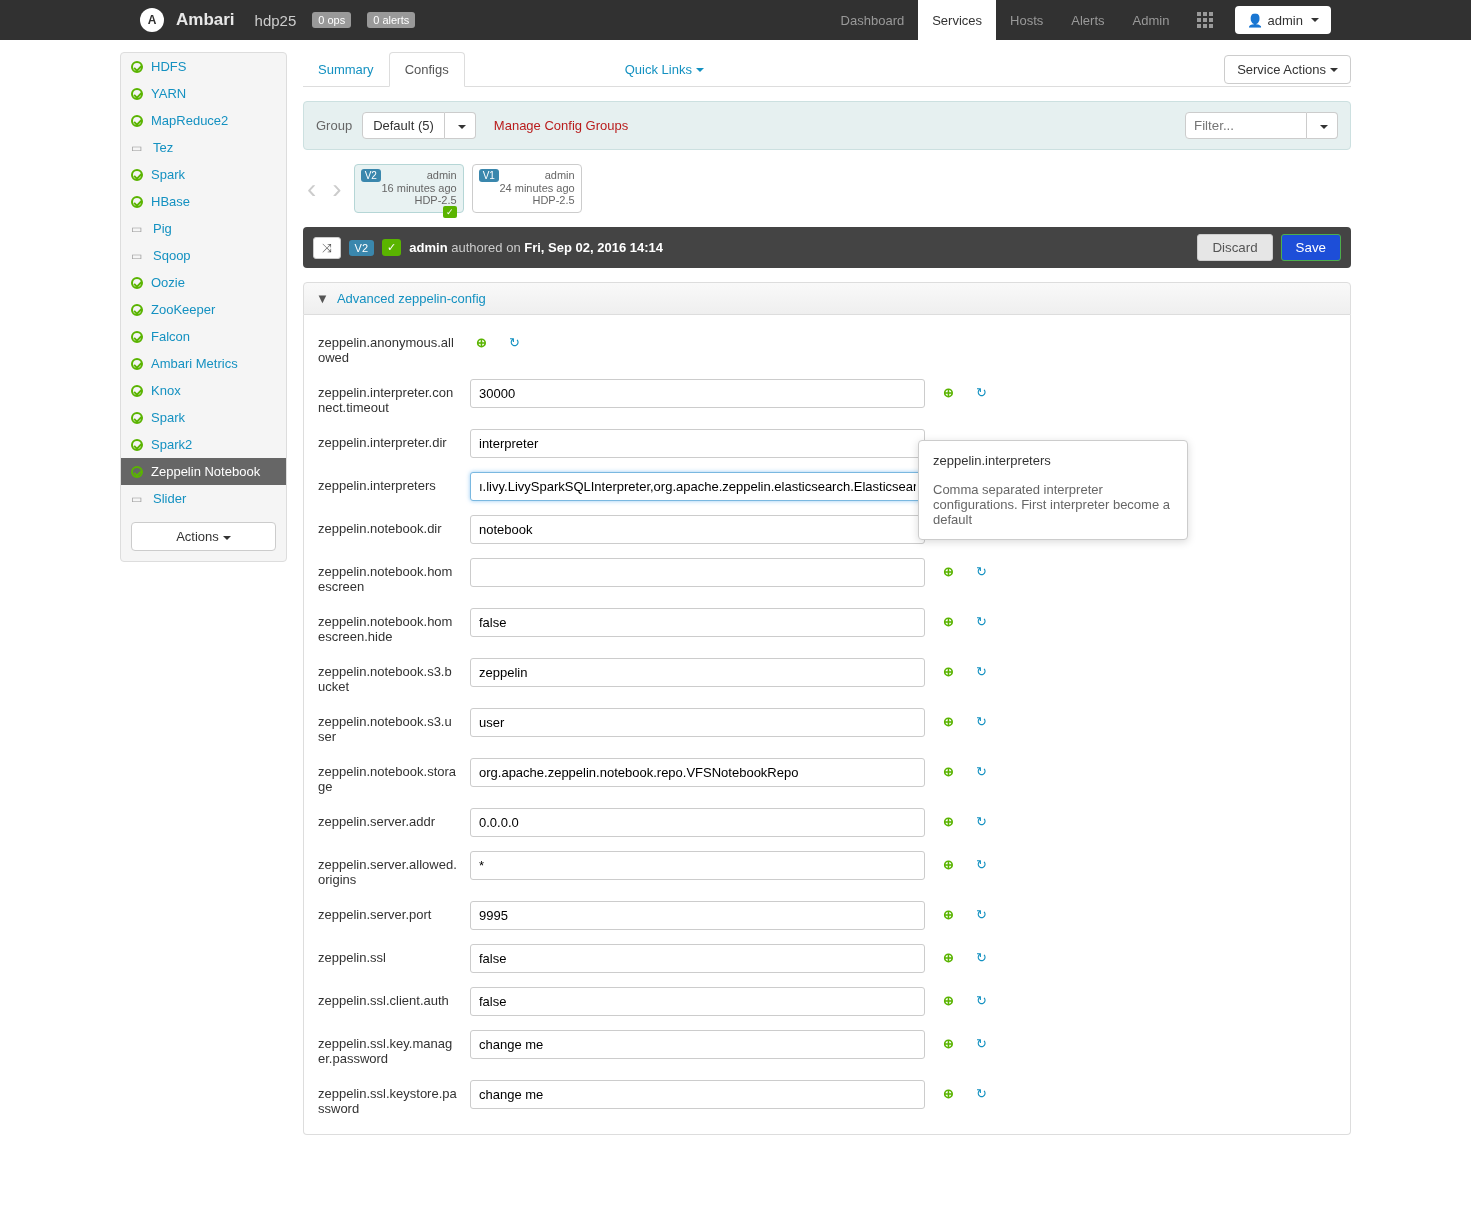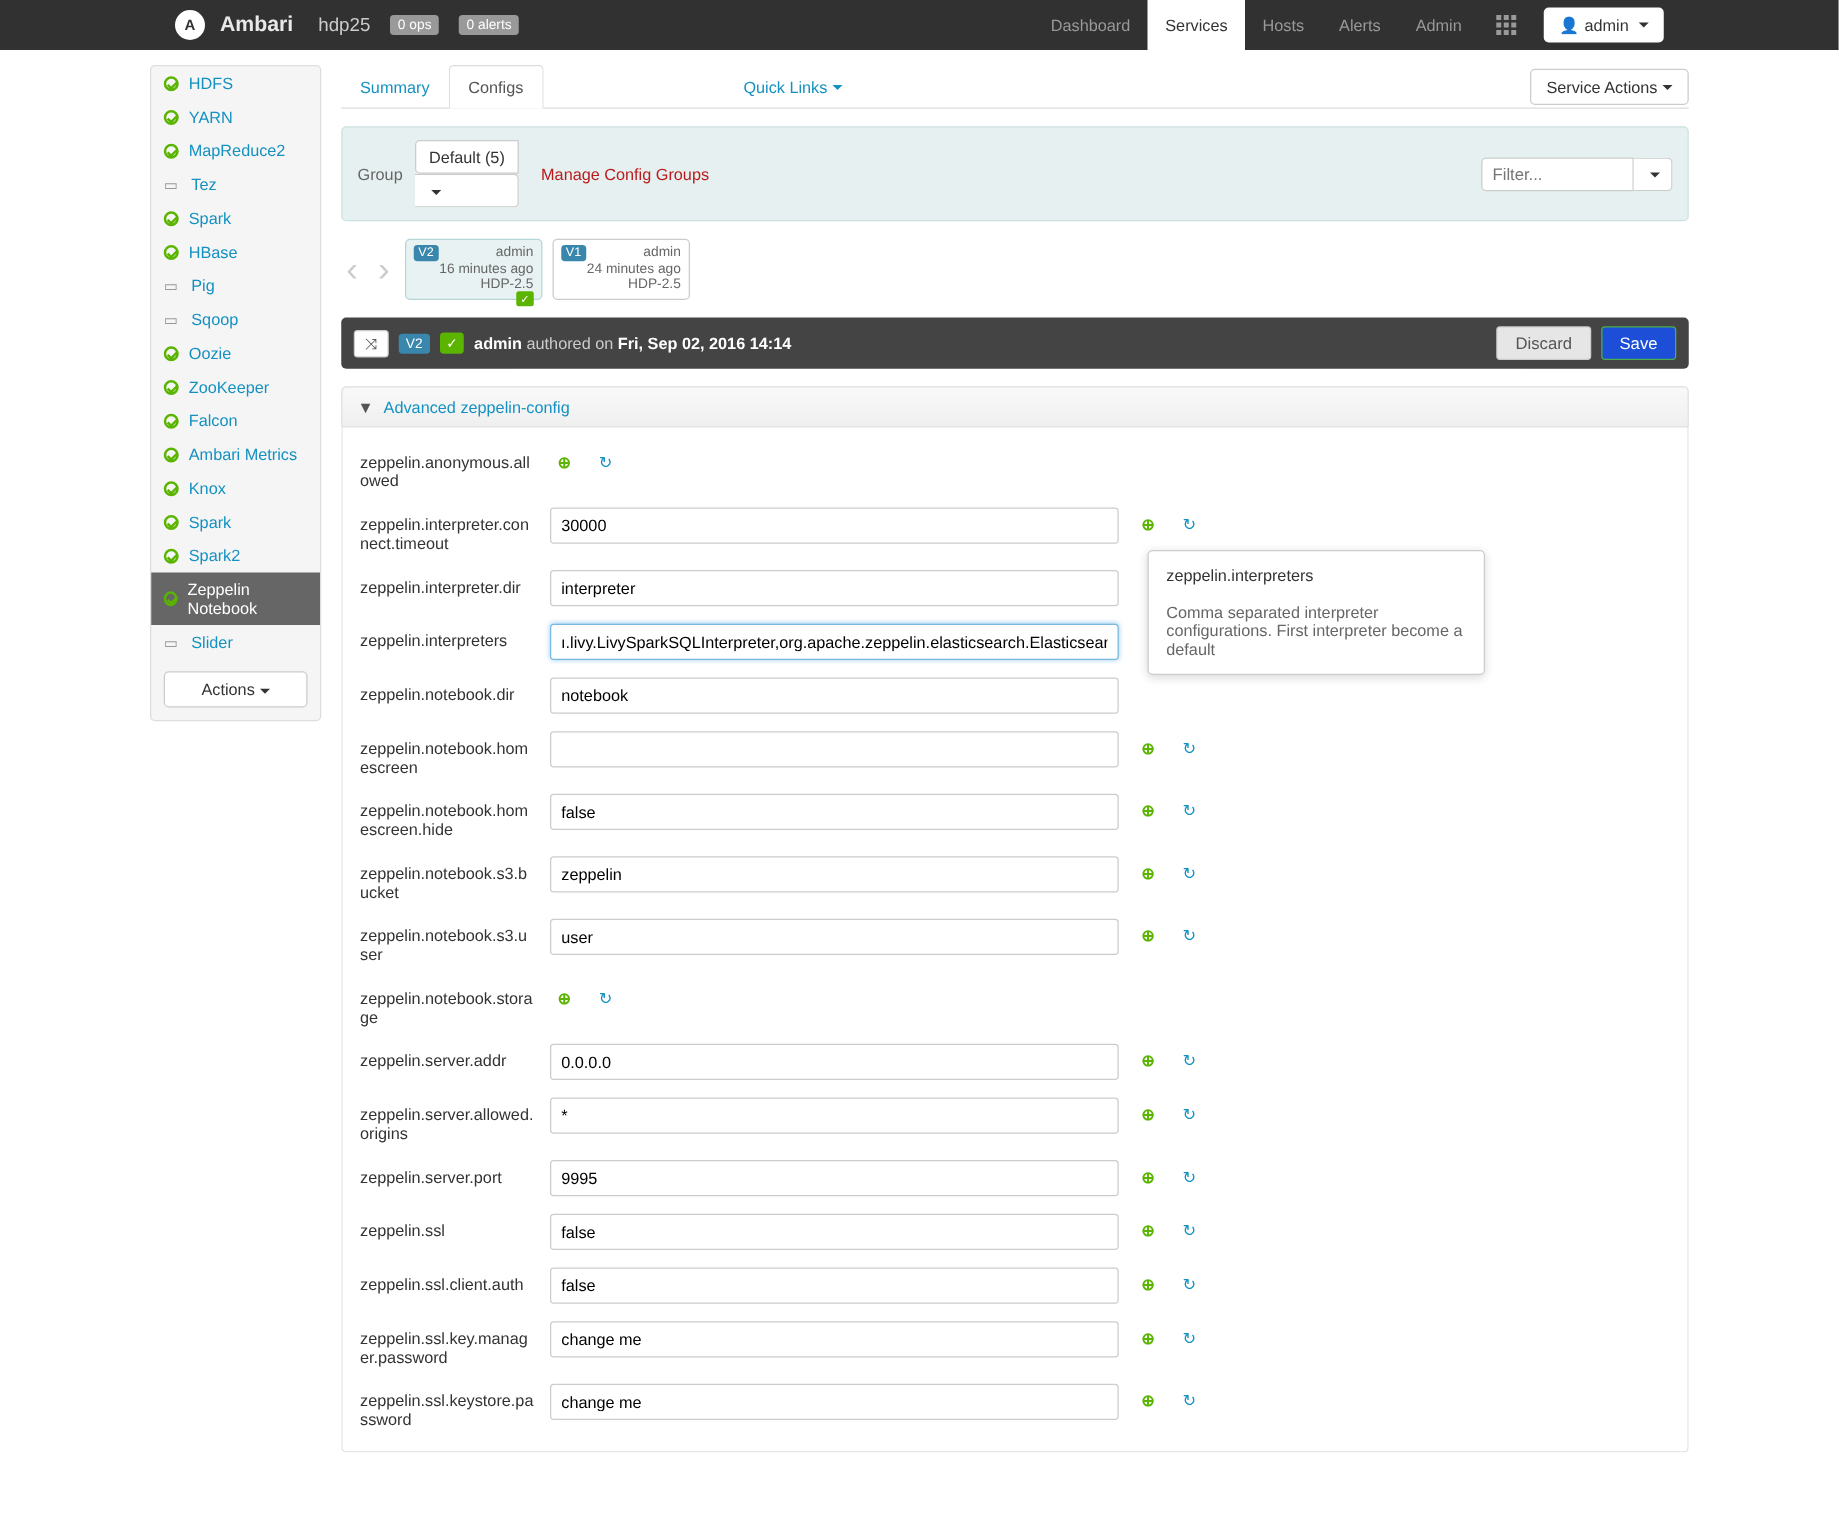--- a/index.html
+++ b/index.html
@@ -10,38 +10,38 @@
 .brand { color: #e8e8e8; font-size: 17px; font-weight: bold; }
 .cluster { color: #ccc; font-size: 15px; margin-left: 8px; }
 .badge-gray { background: #999; color: #fff; border-radius: 3px; padding: 2px 6px; font-size: 11px; margin-left: 4px; }
 .topnav-right { margin-left: auto; display: flex; align-items: stretch; height: 100%; }
 .nav-item { color: #999; padding: 0 14px; display: flex; align-items: center; cursor: pointer; font-size: 13px; }
 .nav-item.active { background: #fff; color: #333; }
 .nav-grid { display: grid; grid-template-columns: repeat(3,4px); grid-template-rows: repeat(3,4px); gap: 2px; }
 .nav-grid span { background: #999; }
 .user-btn { background: #fff; color: #333; border-radius: 4px; padding: 5px 12px; margin: 6px 0 6px 8px; display: flex; align-items: center; gap: 4px; cursor: pointer; margin-right: 120px;}
 .container { display: flex; padding: 12px 120px 0 120px; align-items: flex-start; gap: 16px; }
-.sidebar { width: 137px; background: #f5f5f5; border: 1px solid #ddd; border-radius: 4px; }
+.sidebar { width: 167px; background: #f5f5f5; border: 1px solid #ddd; border-radius: 4px; }
 .side-item { padding: 6px 10px; display: flex; align-items: center; gap: 8px; cursor: pointer; }
 .side-item .status { width: 12px; height: 12px; border-radius: 50%; border: 2px solid #5ab400; display: inline-block; position: relative; }
 .side-item .status::after { content: ""; position: absolute; left: 1px; top: 2px; width: 6px; height: 3px; border-left: 2px solid #5ab400; border-bottom: 2px solid #5ab400; transform: rotate(-45deg); }
 .side-item .client-icon { width: 14px; font-size: 12px; color: #999; }
 .side-item a { color: #1491c1; text-decoration: none; font-size: 13px; }
 .side-item.active { background: #666; }
 .side-item.active a { color: #fff; }
 .actions-btn { margin: 10px; background: #fff; border: 1px solid #ccc; border-radius: 4px; padding: 6px 20px; text-align: center; cursor: pointer; }
 .main { flex: 1; min-width: 0; }
 .tabset { display: flex; align-items: center; border-bottom: 1px solid #ddd; position: relative; }
 .tab { padding: 9px 15px; color: #1491c1; cursor: pointer; }
 .tab.active { color: #555; border: 1px solid #ddd; border-bottom-color: #fff; border-radius: 4px 4px 0 0; margin-bottom: -1px; background: #fff; }
 .quick-links { color: #1491c1; margin-left: 160px; cursor: pointer; }
 .service-actions { margin-left: auto; background: #fff; border: 1px solid #ccc; border-radius: 4px; padding: 6px 12px; cursor: pointer; }
 .group-bar { background: #e6f0f0; border: 1px solid #cce0e0; border-radius: 4px; padding: 10px 12px; margin-top: 14px; display: flex; align-items: center; gap: 10px; }
 .group-label { color: #666; }
-.group-select { display: flex; flex-direction: column; }
+.group-select { display: flex; }
 .group-select .sel { border: 1px solid #ccc; background: #fff; border-radius: 4px 0 0 4px; padding: 5px 10px; }
 .group-select .caret { border: 1px solid #ccc; border-left: none; background: #fff; border-radius: 0 4px 4px 0; padding: 5px 9px; }
 .manage-link { color: #b91c1c; cursor: pointer; margin-left: 8px; }
 .filter-group { margin-left: auto; display: flex; }
 .filter-input { border: 1px solid #ccc; border-radius: 4px 0 0 4px; padding: 5px 8px; width: 122px; }
 .filter-caret { border: 1px solid #ccc; border-left: none; border-radius: 0 4px 4px 0; padding: 5px 9px; background: #fff; }
 .versions-row { display: flex; align-items: center; gap: 8px; margin-top: 14px; }
 .chev { color: #ccc; font-size: 28px; cursor: pointer; padding: 0 4px; }
 .version-card { border: 1px solid #ccc; border-radius: 4px; width: 110px; padding: 4px 6px 6px 6px; position: relative; font-size: 11px; }
 .version-card.active { background: #e8f2f2; border-color: #b5d6d6; }
@@ -294,20 +294,21 @@
           <span class="icon-undo">↻</span>
         </div>
         <div class="config-row">
           <div class="config-label">zeppelin.notebook.s3.user</div>
           <div class="config-input"><input type="text" value="user" style=""></div>
           <span class="icon-add">⊕</span>
           <span class="icon-undo">↻</span>
         </div>
         <div class="config-row">
           <div class="config-label">zeppelin.notebook.storage</div>
+          <div class="config-input"><input type="text" value="org.apache.zeppelin.notebook.repo.VFSNotebookRepo" style=""></div>
           <span class="icon-add">⊕</span>
           <span class="icon-undo">↻</span>
         </div>
         <div class="config-row">
           <div class="config-label">zeppelin.server.addr</div>
           <div class="config-input"><input type="text" value="0.0.0.0" style=""></div>
           <span class="icon-add">⊕</span>
           <span class="icon-undo">↻</span>
         </div>
         <div class="config-row">

